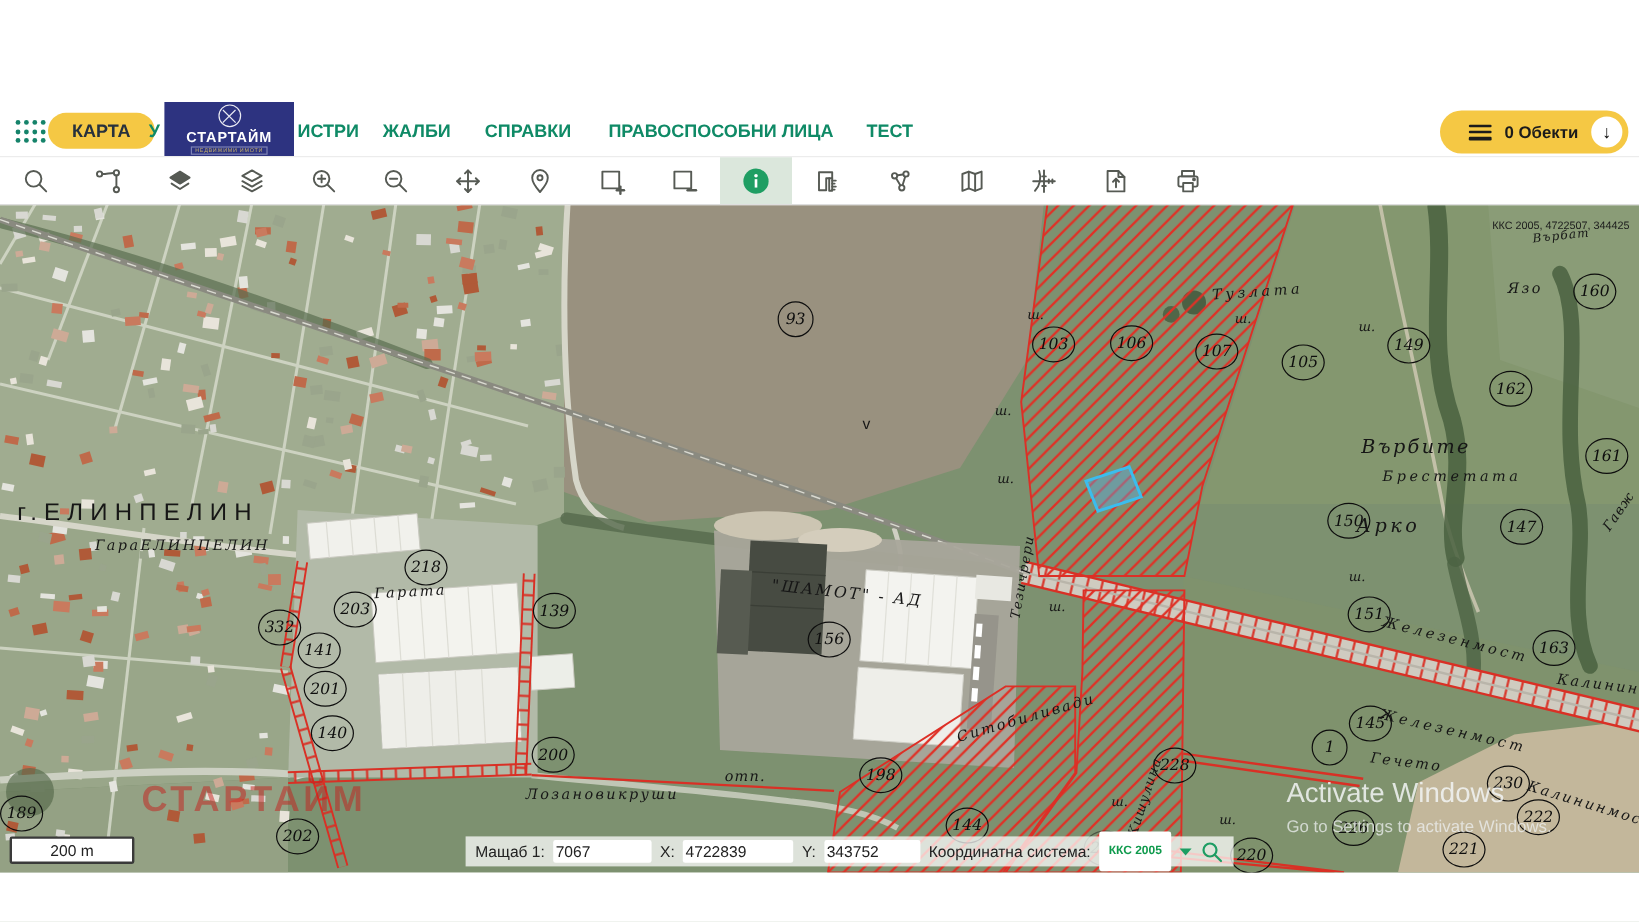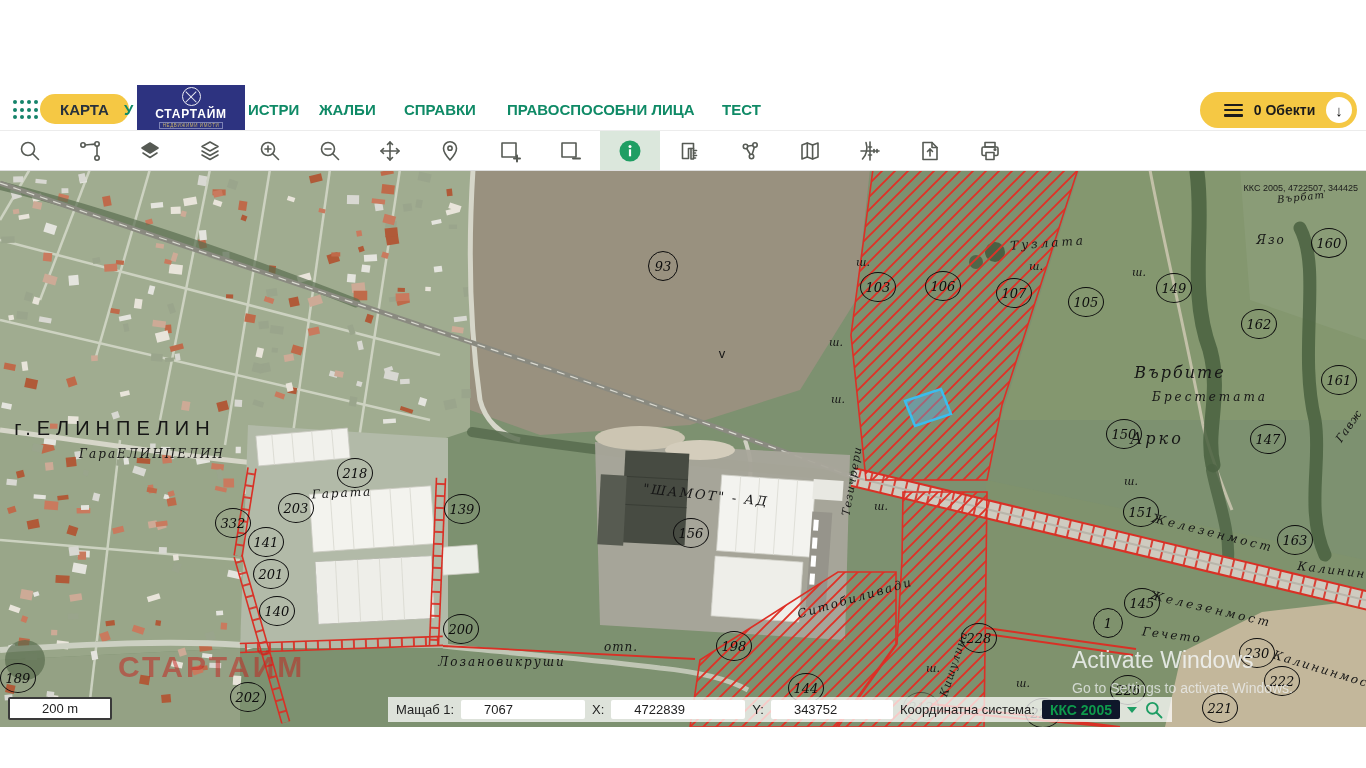--- a/index.html
+++ b/index.html
@@ -51,23 +51,23 @@
   .activate{position:absolute;left:1072px;top:478px;z-index:6;color:rgba(242,244,245,.85);}
   .activate .l1{font-size:23px;}
   .activate .l2{font-size:14px;color:rgba(238,240,241,.75);margin-top:6px;}
   .scalebar{position:absolute;left:8px;top:528px;width:100px;height:19px;background:#fff;
           border:2px solid #3a3a3a;border-radius:2px;display:flex;align-items:center;justify-content:center;
           font-size:13px;color:#222;z-index:5;}
   .statusbar{position:absolute;left:388px;top:528px;height:25px;background:rgba(255,255,255,.74);
           display:flex;align-items:center;gap:7px;padding:0 8px;z-index:5;}
   .statusbar .lbl{font-size:13px;color:#222;white-space:nowrap;}
   .sb-input{background:#fff;border:none;border-radius:2px;height:19px;font-size:13px;color:#222;
-          padding:0 23px;font-family:"Liberation Sans",sans-serif;}
-  .crs-box{background:#0f172a;border-radius:2px;height:19px;display:flex;align-items:center;padding:0 8px;
-          font-size:14px;font-weight:bold;color:#0e9a4c;}
+          padding:0 2px;font-family:"Liberation Sans",sans-serif;}
+  .crs-box{background:#ffffff;border-radius:2px;height:33px;display:flex;align-items:center;padding:0 8px;
+          font-size:10px;font-weight:bold;color:#0e9a4c;}
   .caret{width:0;height:0;border-left:5px solid transparent;border-right:5px solid transparent;
           border-top:6px solid #1d9d63;}
 </style>
 </head>
 <body>
 <div class="app">
 
   <div class="header">
     <div class="grid-dots">
       <i></i>

